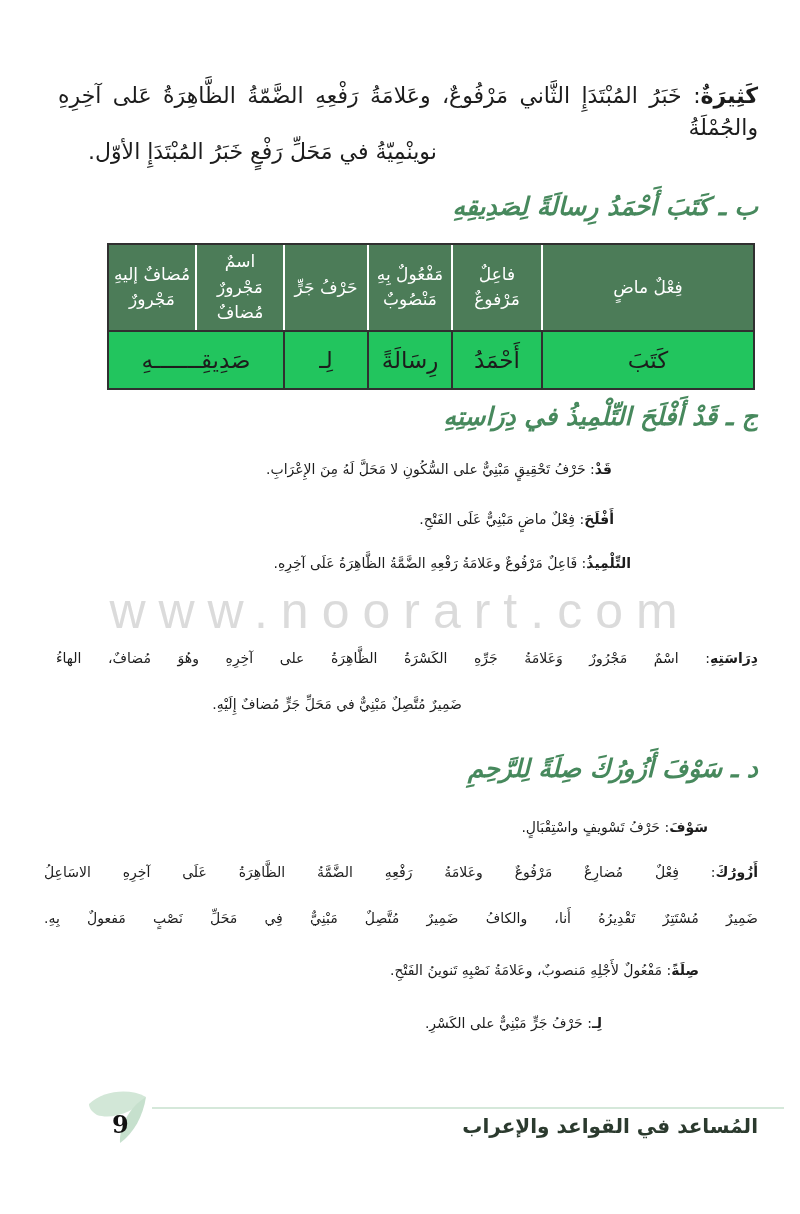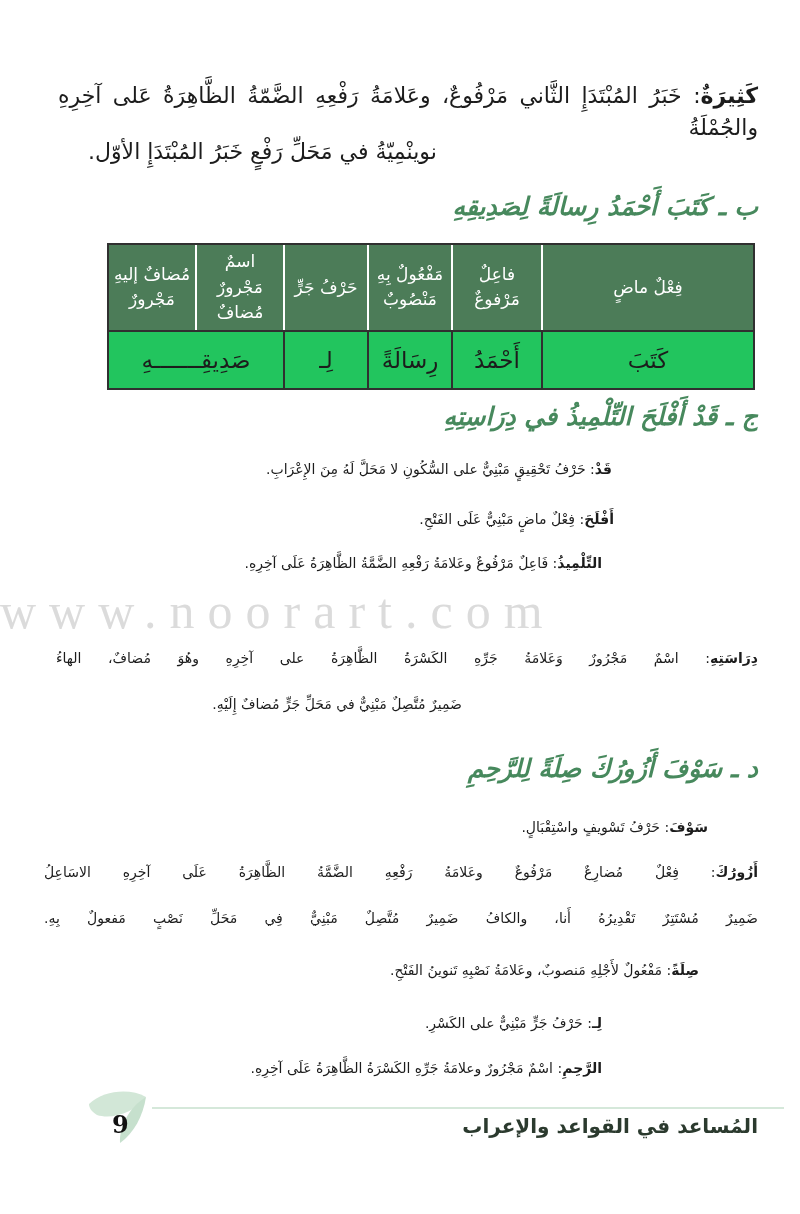--- a/index.html
+++ b/index.html
@@ -28,38 +28,38 @@
   .gtable th{background:#4c7c58;color:#ffffff;font-weight:normal;font-size:17px;
              border-left:2px solid #ffffff;padding:4px 3px;height:58px;text-align:center;line-height:1.5;}
   .gtable th:last-child{border-left:none;}
   .gtable td{border-left:2px solid #303030;border-top:2px solid #303030;
              font-size:23px;height:52px;text-align:center;background:#22c55e;padding:2px 6px;}
   .gtable td:last-child{border-left:none;}
 
   
   #c0{top:459px;right:188px;}
   #c1{top:509px;right:186px;}
-  #c2{top:553px;right:198px;}
+  #c2{top:553px;right:169px;}
   #c3{top:601px;right:271px;}
   #c4a{top:648px;right:42px;left:56px;}
   #c4b{top:694px;right:338px;}
 
   
   #d0{top:817px;right:92px;}
   #d1a{top:862px;right:42px;left:44px;}
   #d1b{top:908px;right:42px;left:44px;}
   #d2{top:960px;right:101px;}
   #d3{top:1013px;right:198px;}
   #d4{top:1058px;right:198px;}
 
   
   .watermark{
     position:absolute;top:582px;left:0;right:0;z-index:9;
-    direction:ltr;text-align:left;white-space:nowrap;
-    font-family:Liberation Serif, serif;font-size:50px;letter-spacing:13px;
+    direction:ltr;text-align:center;white-space:nowrap;
+    font-family:Liberation Sans, sans-serif;font-size:50px;letter-spacing:13px;
     color:#bfbfbf;opacity:0.55;pointer-events:none;
   }
 
   
   .footer-line{position:absolute;top:1107px;left:152px;right:16px;border-top:2px solid #d5e8da;}
   .leaf{position:absolute;left:86px;top:1088px;}
   .page-num{position:absolute;left:112px;top:1110px;font-family:"DejaVu Serif",serif;
             font-weight:bold;font-size:24px;color:#111;direction:ltr;}
   .book-title{position:absolute;right:42px;top:1114px;font-size:20px;font-weight:bold;
               color:#2b3a2e;white-space:nowrap;}
@@ -120,21 +120,20 @@
 
   <div class="line" id="d0"><span class="term">سَوْفَ</span><span>: حَرْفُ تَسْويفٍ واسْتِقْبَالٍ.</span></div>
 
   <div class="line just" id="d1a"><span class="term">أَزُورُكَ</span><span>: فِعْلٌ مُضارِعٌ مَرْفُوعٌ وعَلامَةُ رَفْعِهِ الضَّمَّةُ الظَّاهِرَةُ عَلَى آخِرِهِ الاسَاعِلُ</span></div>
   <div class="line just" id="d1b">ضَمِيرٌ مُسْتَتِرٌ تَقْدِيرُهُ أَنا، والكافُ ضَمِيرٌ مُتَّصِلٌ مَبْنِيٌّ فِي مَحَلِّ نَصْبٍ مَفعولٌ بِهِ.</div>
 
   <div class="line" id="d2"><span class="term">صِلَةً</span><span>: مَفْعُولٌ لأَجْلِهِ مَنصوبٌ، وعَلامَةُ نَصْبِهِ تَنوينُ الفَتْحِ.</span></div>
 
   <div class="line" id="d3"><span class="term">لِـ</span><span>: حَرْفُ جَرٍّ مَبْنِيٌّ على الكَسْرِ.</span></div>
 
-  <div class="line" id="d4"><span class="term">الرَّحِمِ</span><span>: اسْمٌ مَجْرُورٌ وعلامَةُ جَرِّهِ الكَسْرَةُ الظَّاهِرَةُ عَلَى آخِرِهِ.</span></div>
 
   <div class="watermark">www.noorart.com</div>
 
   <div class="footer-line"></div>
   <span class="leaf">
     <svg width="84" height="62" viewBox="0 0 84 62">
       <path d="M3,16 C18,2 44,0 60,9 C50,24 26,32 11,27 C6,24 3,20 3,16 Z" fill="#d2e7d7"></path>
       <path d="M60,9 C57,28 48,45 34,55 C33,40 42,20 60,9 Z" fill="#c6e0cd"></path>
     </svg>
   </span>

